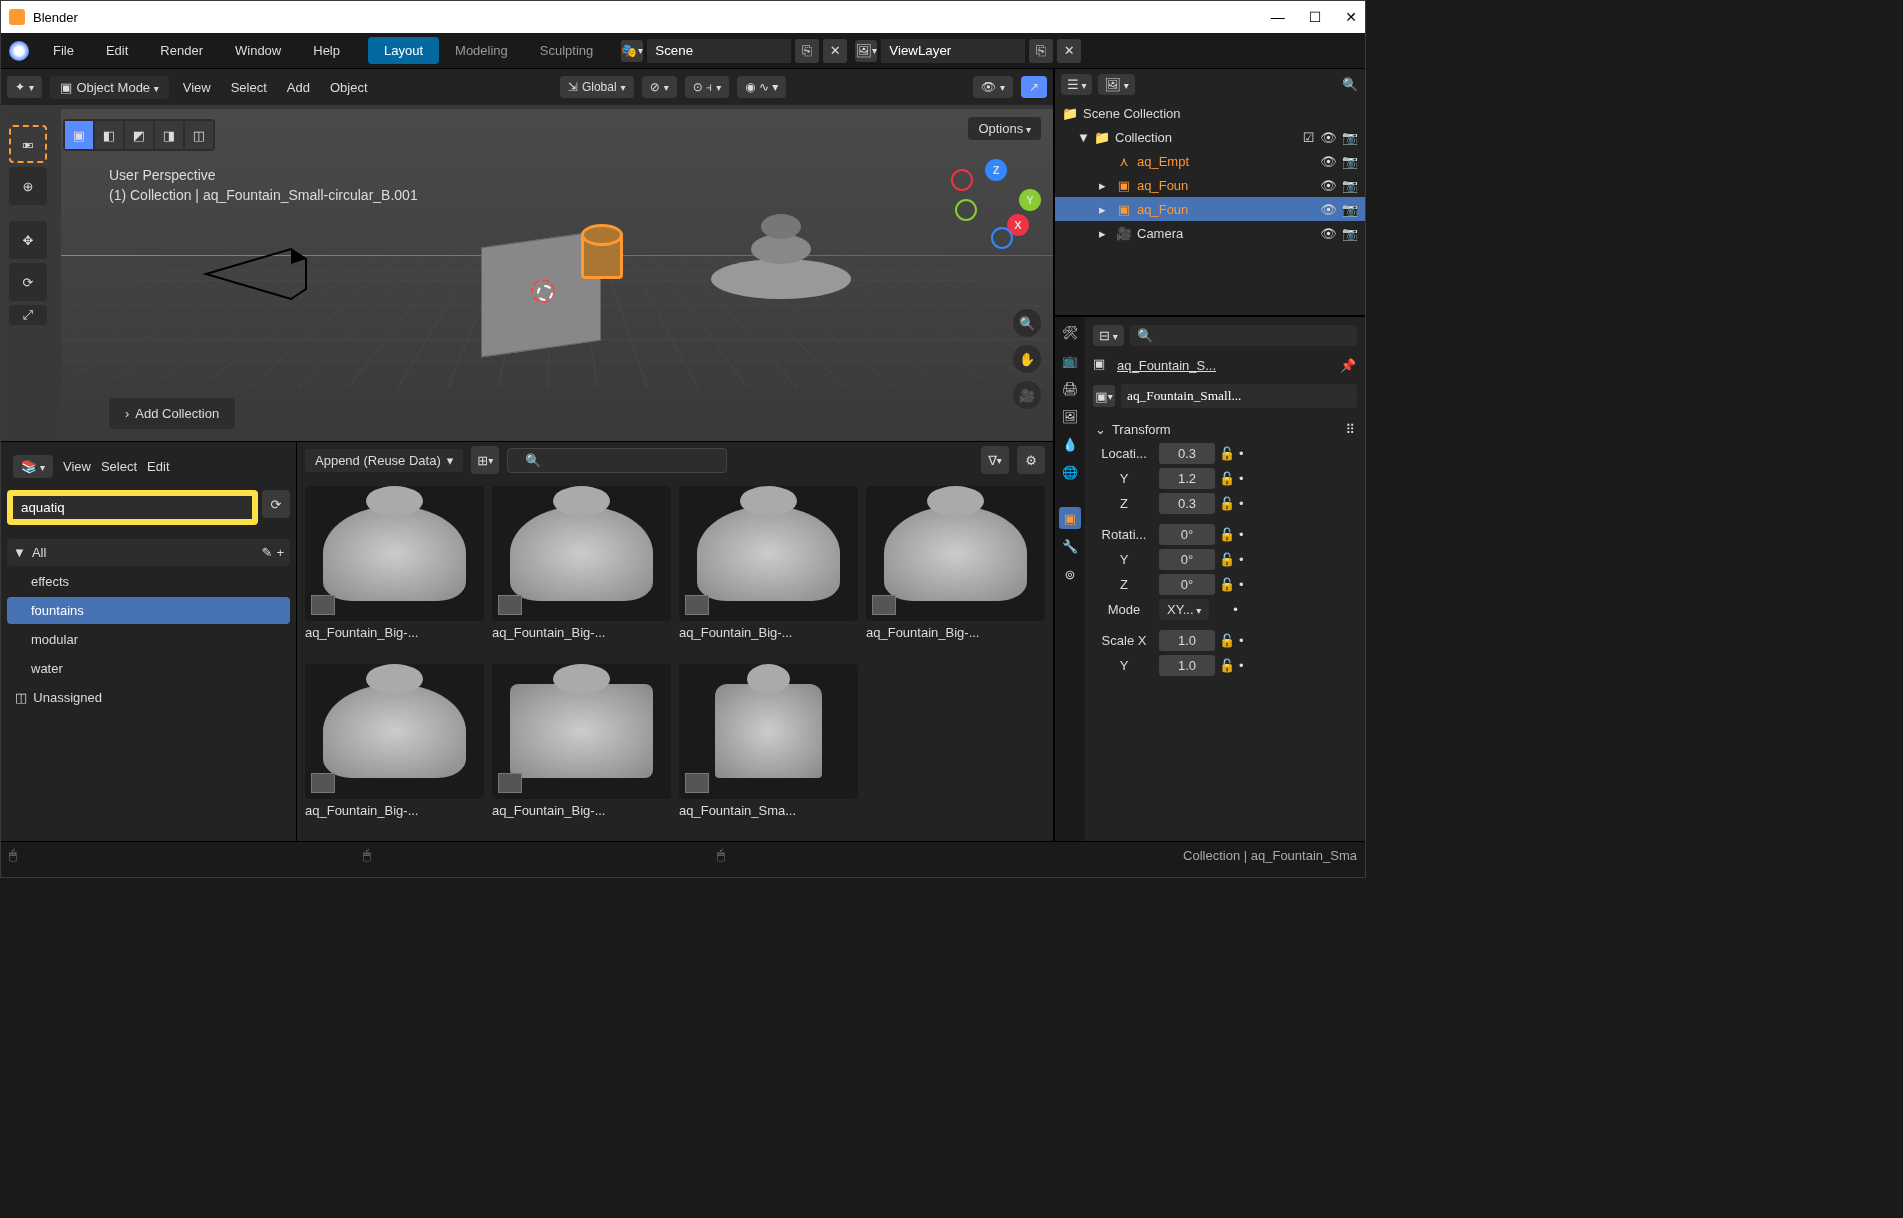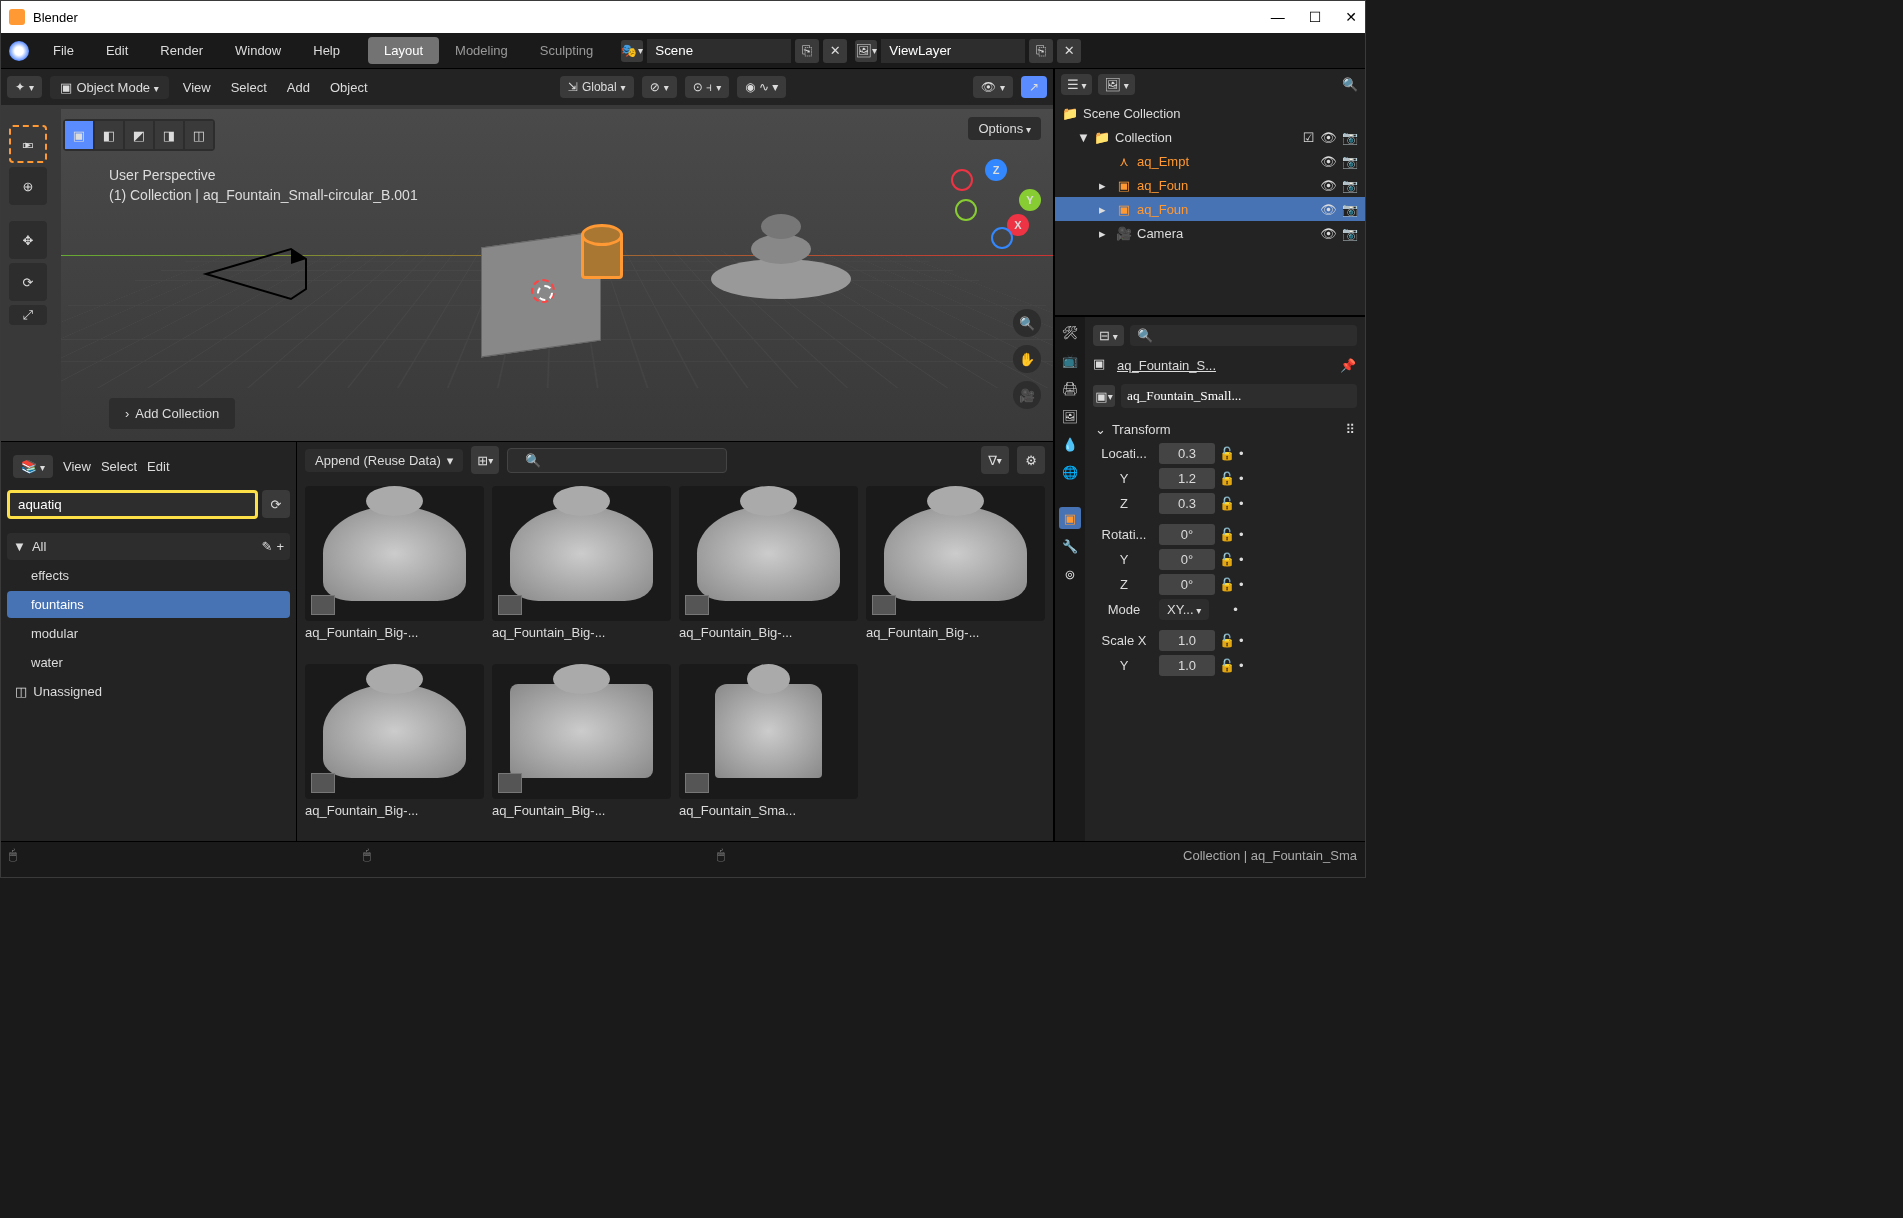--- a/index.html
+++ b/index.html
@@ -7,21 +7,21 @@
 .window { width: 1366px; height: 878px; background: #1a1a1a; border: 1px solid #3a3a3a; }
 .titlebar { height: 32px; background: #ffffff; display: flex; align-items: center; padding: 0 8px; color: #000; }
 .titlebar .app-icon { width: 16px; height: 16px; background: #ff9933; border-radius: 3px; margin-right: 8px; }
 .titlebar .wbtns { margin-left: auto; display: flex; gap: 24px; font-size: 14px; }
 .topbar { height: 36px; background: #1a1a1a; display: flex; align-items: center; padding: 0 8px; border-bottom: 1px solid #000; }
 .topbar .blogo { width: 20px; height: 20px; background: radial-gradient(circle,#fff 30%,#5a8cff 70%); border-radius: 50%; margin-right: 16px; }
 .topbar .menu { display: flex; gap: 16px; }
 .topbar .menu span { padding: 4px 8px; cursor: pointer; }
 .topbar .tabs { display: flex; gap: 0; margin-left: 20px; }
 .topbar .tabs .tab { padding: 6px 16px; color: #999; cursor: pointer; }
-.topbar .tabs .tab.active { background: #737373; color: #fff; border-radius: 4px; }
+.topbar .tabs .tab.active { background: #0369a1; color: #fff; border-radius: 4px; }
 .topbar .scene { display: flex; align-items: center; margin-left: 12px; gap: 4px; }
 .topbar .scene .ico { width: 22px; height: 22px; background: #3a3a3a; border-radius: 3px; display: flex; align-items: center; justify-content: center; }
 .topbar .scene input { background: #2d2d2d; border: none; color: #fff; padding: 4px 8px; width: 144px; height: 24px; }
 .topbar .scene .btn { width: 24px; height: 24px; background: #3a3a3a; border-radius: 3px; display: flex; align-items:center; justify-content:center; cursor:pointer; }
 .main { display: flex; height: 772px; }
 .leftcol { width: 1052px; display: flex; flex-direction: column; }
 .viewport { flex: 1; background: #393939; position: relative; }
 .vp-header { height: 36px; background: #232323; display: flex; align-items: center; padding: 0 6px; gap: 8px; }
 .vp-header .ico-btn { background: #3a3a3a; padding: 4px 8px; border-radius: 4px; display:flex; align-items:center; gap:4px; cursor:pointer; font-size:12px; }
 .vp-header .mode { background: #2d2d2d; padding: 4px 10px; border-radius: 4px; cursor:pointer; }
@@ -54,21 +54,21 @@
 .vp-canvas .fountain3d .mid { position:absolute; bottom:35px; left:50px; right:50px; height:30px; background:#888; border-radius:50%; }
 .vp-canvas .fountain3d .top { position:absolute; bottom:60px; left:60px; right:60px; height:25px; background:#777; border-radius:50%; }
 .vp-canvas .camera3d { position:absolute; left:140px; top:130px; width:110px; height:70px; }
 .vp-canvas .camera3d svg { width:100%; height:100%; }
 
 .assetbrowser { height: 400px; background: #232323; border-top: 1px solid #000; display:flex; }
 .ab-left { width: 296px; background:#232323; border-right:1px solid #000; padding:6px; }
 .ab-header { height:36px; display:flex; align-items:center; gap:10px; padding:0 6px; }
 .ab-header .ico-btn { background: #3a3a3a; padding: 4px 8px; border-radius: 4px; cursor:pointer; }
 .ab-search { display:flex; gap:4px; padding:6px 0; }
-.ab-search input { flex:1; background:#2d2d2d; border:3px solid #fde047; color:#fff; padding:4px 8px; border-radius:4px; }
+.ab-search input { flex:1; background:#2d2d2d; border:6px solid #fde047; color:#fff; padding:4px 8px; border-radius:4px; }
 .ab-search .btn { width:28px; height:28px; background:#3a3a3a; border-radius:4px; display:flex;align-items:center;justify-content:center; cursor:pointer; }
 .ab-cat { margin-top:8px; }
 .ab-cat .head { display:flex; align-items:center; padding:6px; background:#2d2d2d; border-radius:4px; cursor:pointer; gap:6px; }
 .ab-cat .head .rbtns { margin-left:auto; display:flex; gap:4px; }
 .ab-cat .item { padding:6px 8px 6px 24px; cursor:pointer; border-radius:4px; margin-top:2px; }
 .ab-cat .item.sel { background:#4772b3; color:#fff; }
 .ab-cat .item.unassigned { display:flex; align-items:center; gap:6px; padding-left:8px; }
 
 .ab-right { flex:1; display:flex; flex-direction:column; }
 .ab-rhdr { height:36px; display:flex; align-items:center; padding:0 8px; gap:8px; }

